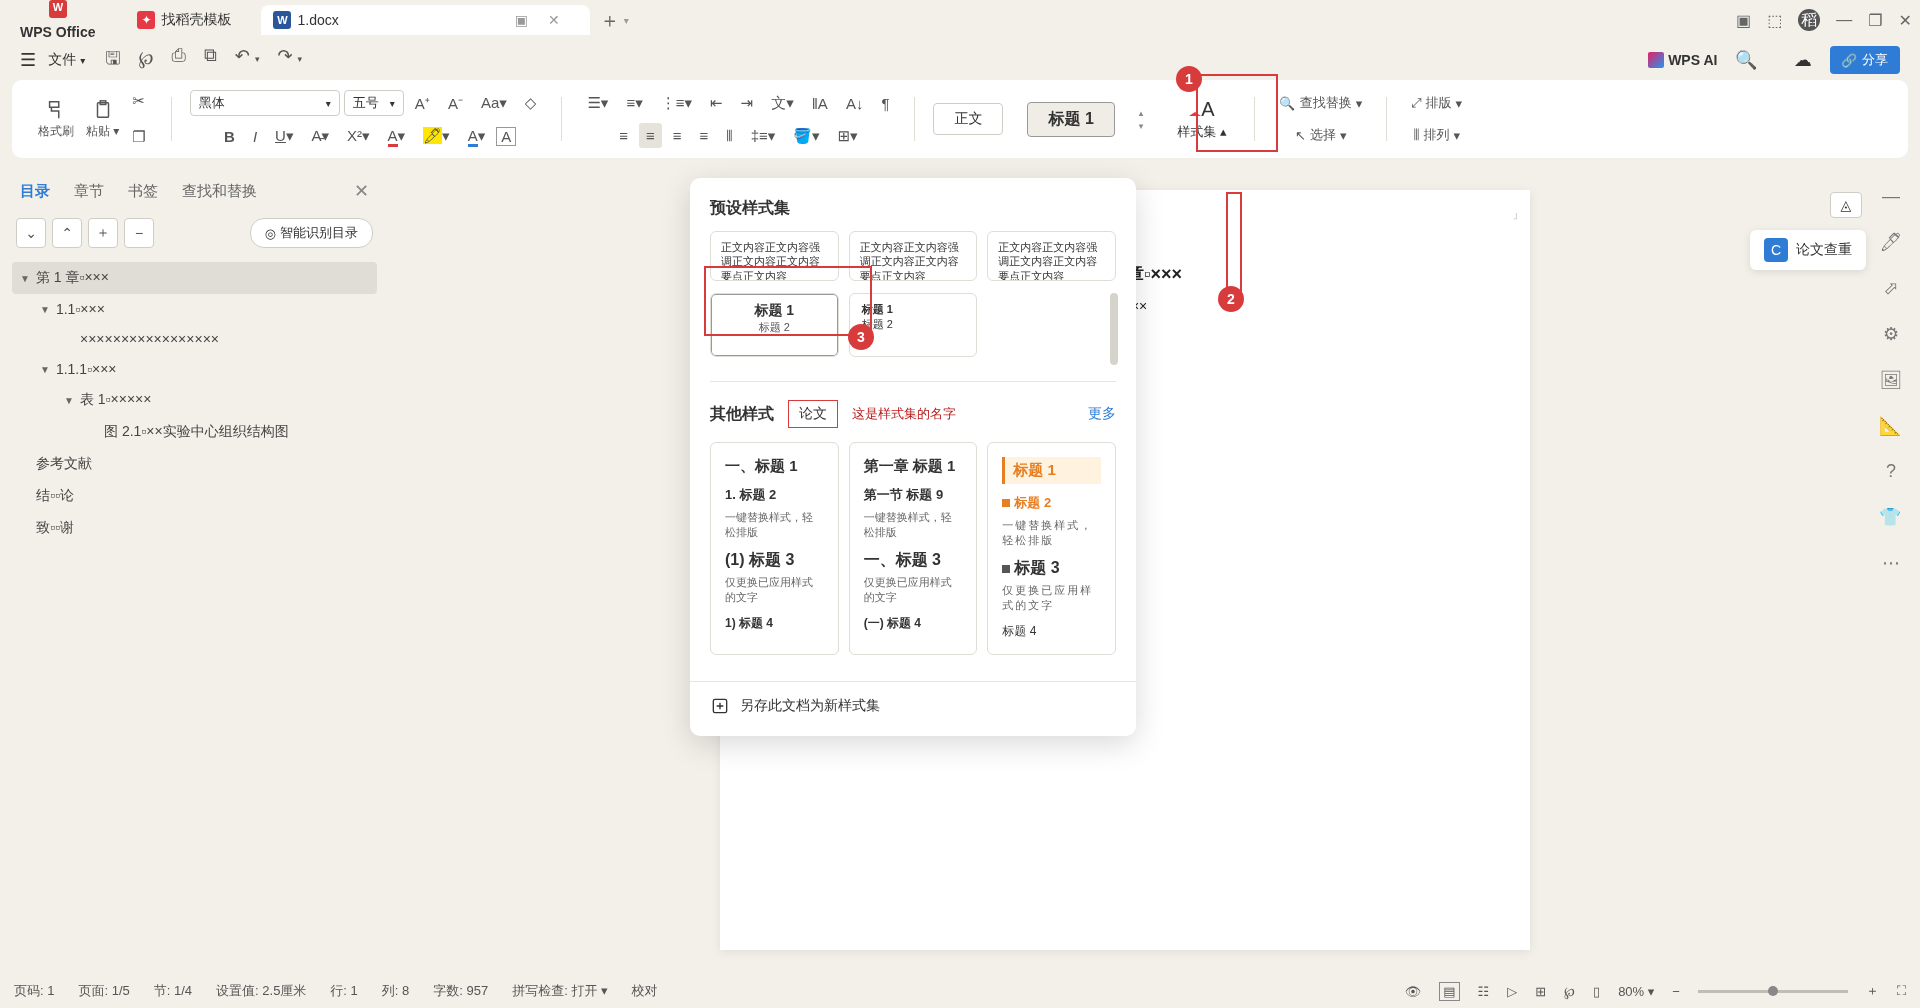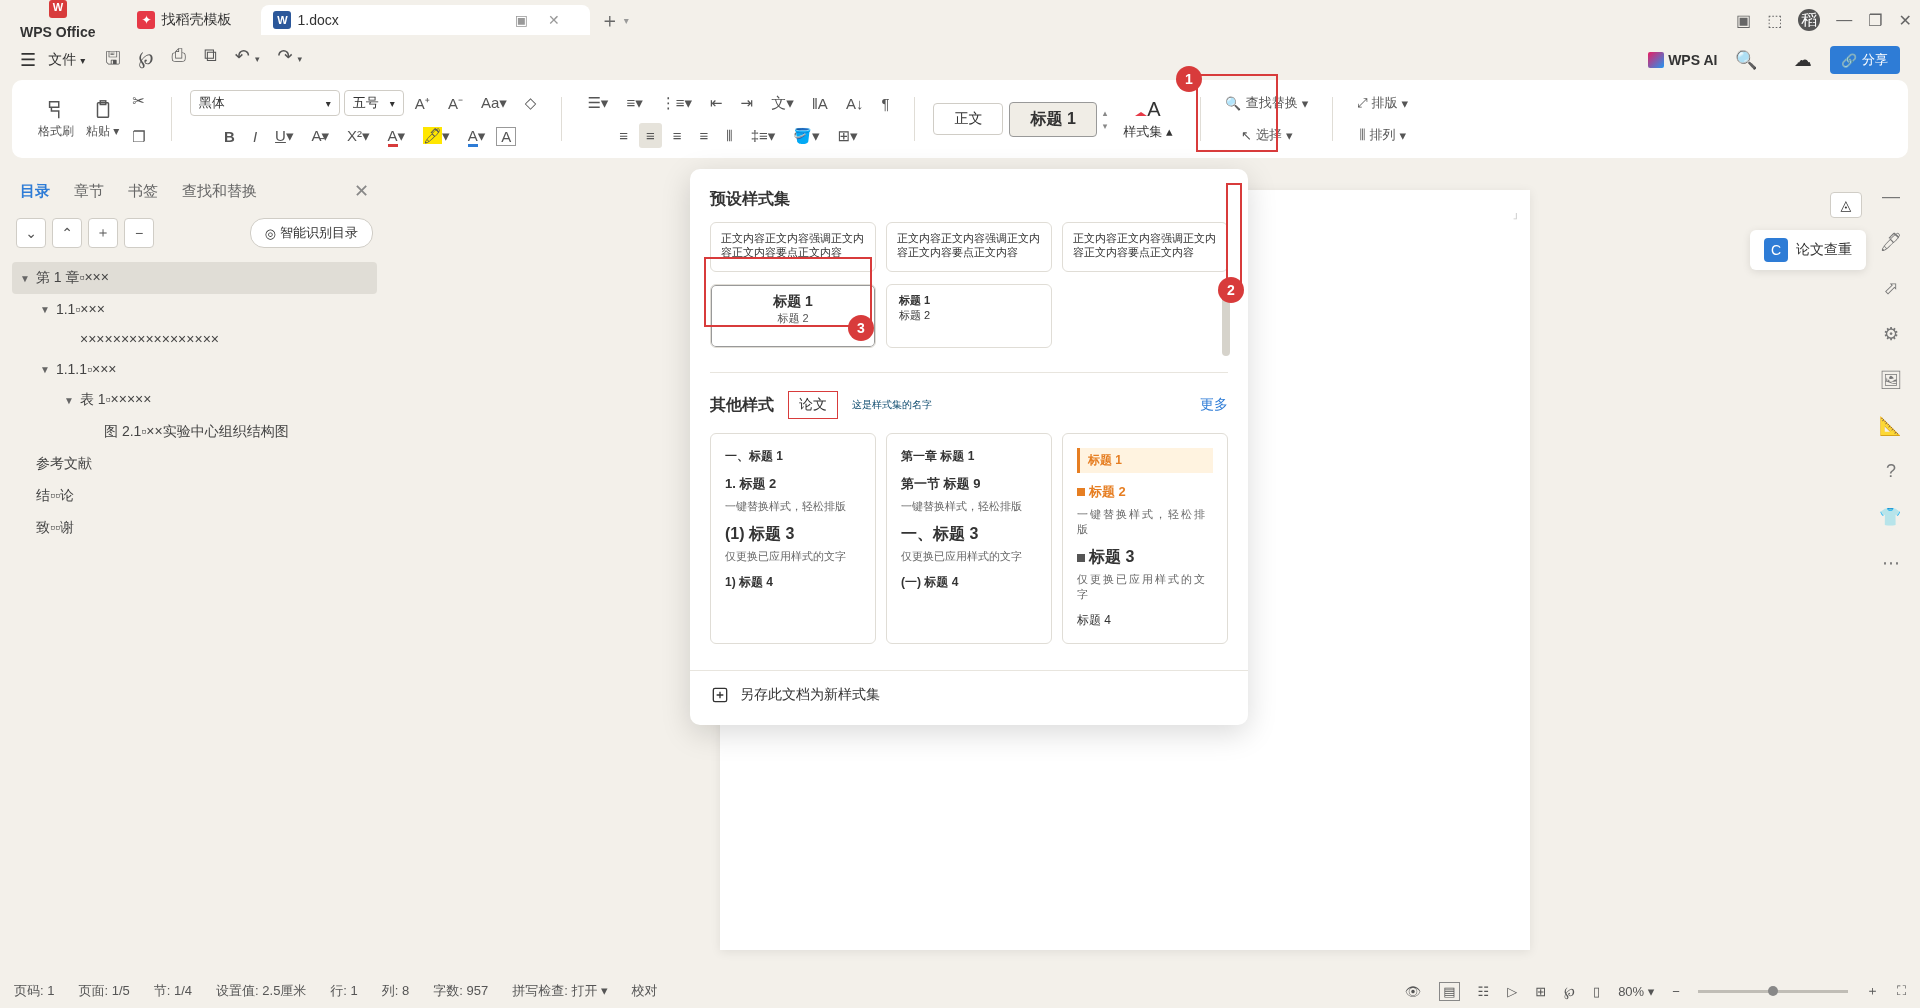--- a/index.html
+++ b/index.html
@@ -67,35 +67,35 @@
 .toc-arrow { font-size: 10px; color: #666; }
 .ind1 { padding-left: 28px; } .ind2 { padding-left: 52px; } .ind3 { padding-left: 76px; }
 
 
 .doc-area { position: absolute; left: 390px; right: 60px; top: 180px; bottom: 40px; overflow: hidden; }
 .page { background: #fff; width: 810px; margin: 10px auto 0; padding: 60px 80px 20px 100px; min-height: 760px; font-size: 14px; box-shadow: 0 2px 10px rgba(0,0,0,0.08); position: relative; }
 .doc-line { margin: 12px 0; color: #222; }
 .doc-handle { position: absolute; left: 22px; top: 112px; color: #999; font-size: 13px; display: flex; gap: 4px; }
 
 
-.style-panel { position: absolute; left: 690px; top: 169px; width: 558px; background: #fff; border-radius: 10px; box-shadow: 0 8px 30px rgba(0,0,0,0.15); z-index: 10; padding: 16px 0; }
+.style-panel { position: absolute; left: 690px; top: 178px; width: 446px; background: #fff; border-radius: 10px; box-shadow: 0 8px 30px rgba(0,0,0,0.15); z-index: 10; padding: 16px 0; }
 .sp-section-title { font-size: 16px; font-weight: 600; padding: 4px 20px 12px; color: #333; }
 .sp-row { display: flex; gap: 10px; padding: 0 20px 12px; }
 .sp-card { flex: 1; border: 1px solid #e0ddd6; border-radius: 6px; padding: 8px 10px; font-size: 11px; cursor: pointer; background: #fff; overflow: hidden; height: 50px; }
 .sp-card.big { height: 64px; padding: 8px 12px; }
 .sp-card-title { font-weight: bold; font-size: 14px; text-align: center; }
 .sp-card-sub { font-size: 11px; color: #555; text-align: center; }
 .sp-hr { border: none; border-top: 1px solid #e8e5de; margin: 12px 20px; }
 .sp-other-hdr { display: flex; align-items: center; padding: 6px 20px 14px; gap: 14px; }
 .sp-other-title { font-size: 16px; font-weight: 600; }
 .lunwen-box { border: 1px solid #d83b3b; padding: 4px 10px; font-size: 14px; }
-.sp-note { color: #0c4a6e; font-size: 10px; }
+.sp-note { color: #b91c1c; font-size: 13px; }
 .sp-more { margin-left: auto; color: #2e7cd6; font-size: 14px; cursor: pointer; }
 .sp-other-card { flex: 1; border: 1px solid #e0ddd6; border-radius: 6px; padding: 14px 14px; font-size: 12px; cursor: pointer; }
-.sp-other-card .h1 { font-weight: bold; font-size: 12px; margin-bottom: 10px; }
+.sp-other-card .h1 { font-weight: bold; font-size: 15px; margin-bottom: 10px; }
 .sp-other-card .h2 { font-weight: bold; font-size: 13px; margin-bottom: 6px; }
 .sp-other-card .desc { font-size: 11px; color: #666; margin-bottom: 10px; }
 .sp-other-card .h3 { font-weight: bold; font-size: 16px; margin-bottom: 4px; }
 .sp-other-card .h4 { font-weight: bold; font-size: 12px; margin-top: 6px; }
 .orange-card .h1 { color: #e67e22; background: #fff3e0; border-left: 3px solid #e67e22; padding: 4px 8px; }
 .orange-card .h2 { color: #e67e22; }
 .orange-card .sq { display: inline-block; width: 8px; height: 8px; background: #e67e22; margin-right: 4px; }
 .orange-card .sq.dark { background: #555; }
 .sp-save { display: flex; align-items: center; gap: 10px; padding: 14px 20px 4px; font-size: 14px; cursor: pointer; color: #333; border-top: 1px solid #e8e5de; margin-top: 14px; }
 
@@ -237,21 +237,21 @@
       <span class="fmt-btn" style="background:#e6e3db;border-radius:3px;">≡</span>
       <span class="fmt-btn">≡</span>
       <span class="fmt-btn">≡</span>
       <span class="fmt-btn">⫴</span>
       <span class="fmt-btn">‡≡▾</span>
       <span class="fmt-btn">🪣▾</span>
       <span class="fmt-btn">⊞▾</span>
     </div>
   </div>
   <div class="sep"></div>
-  <div class="ribbon-group" style="gap:6px;">
+  <div class="ribbon-group" style="gap:24px;">
     <div class="style-box">正文</div>
     <div class="style-box active">标题 1</div>
     <div style="display:flex;flex-direction:column;font-size:9px;color:#888;gap:3px;">
       <span style="cursor:pointer;">▴</span>
       <span style="cursor:pointer;">▾</span>
     </div>
     <div class="styleset-btn">
       <span style="font-size:20px;"><span class="pen-a"></span>A</span>
       <span><span>样式集</span> ▴</span>
     </div>

